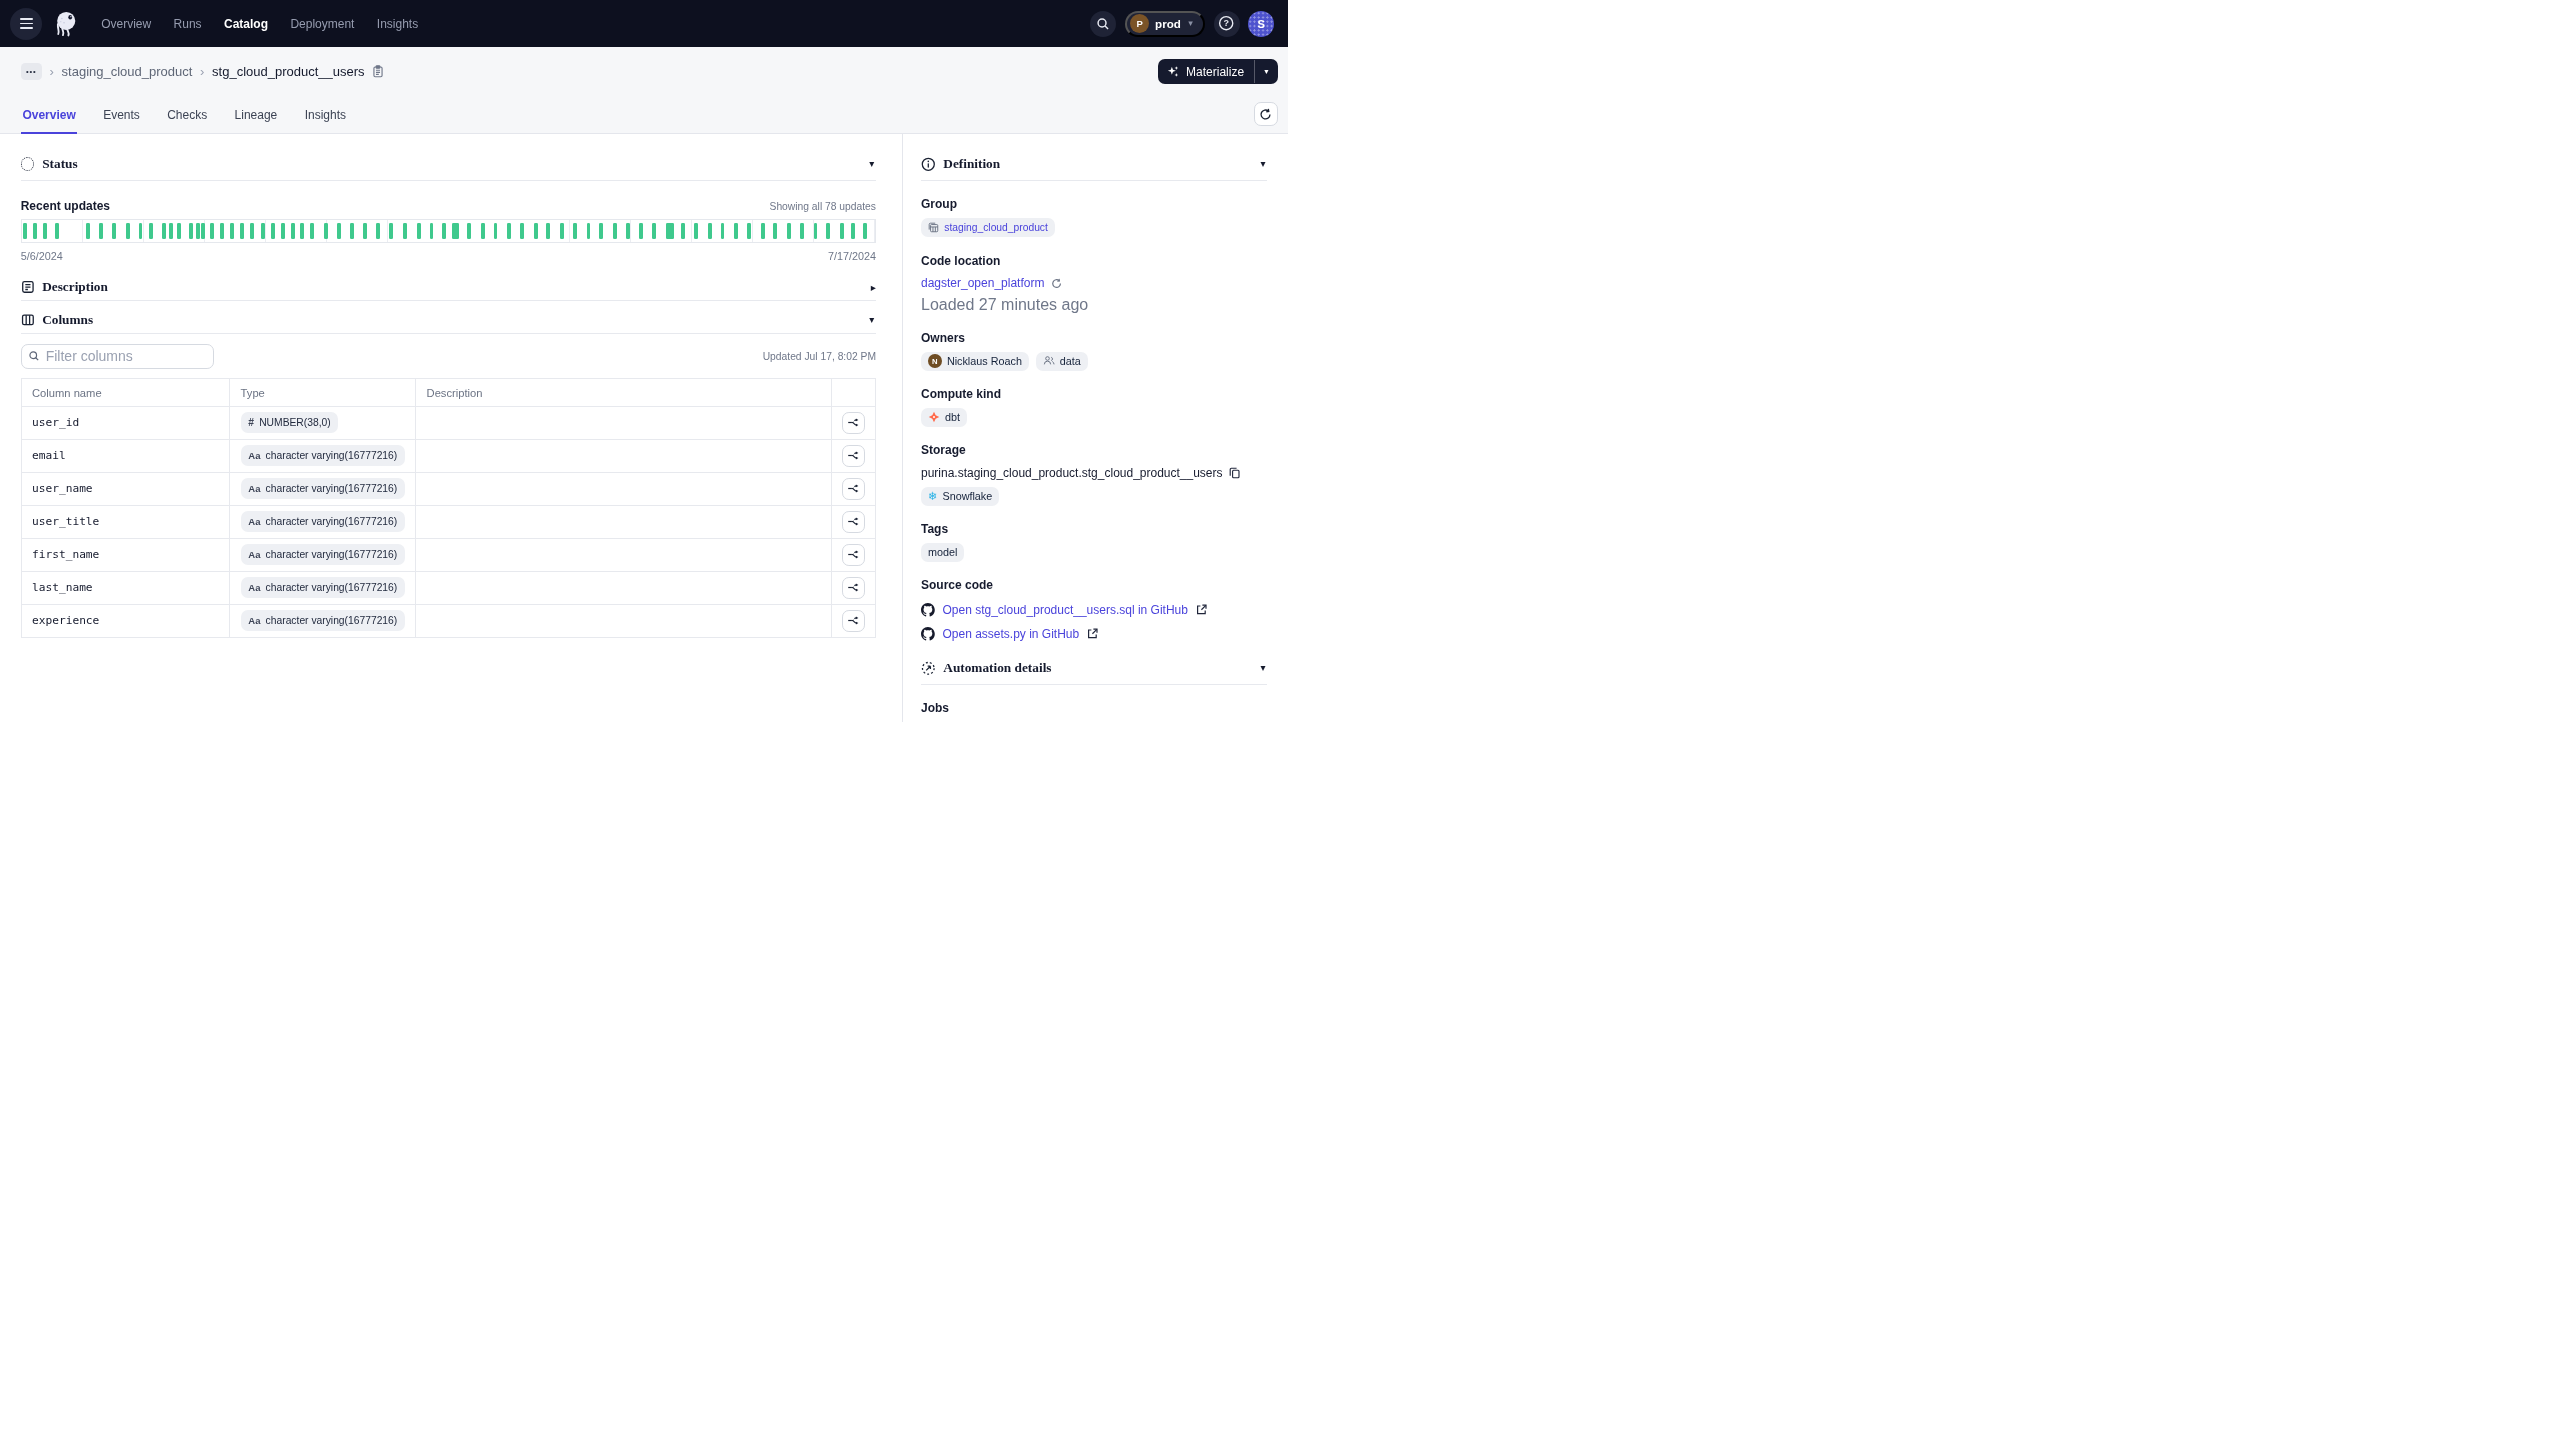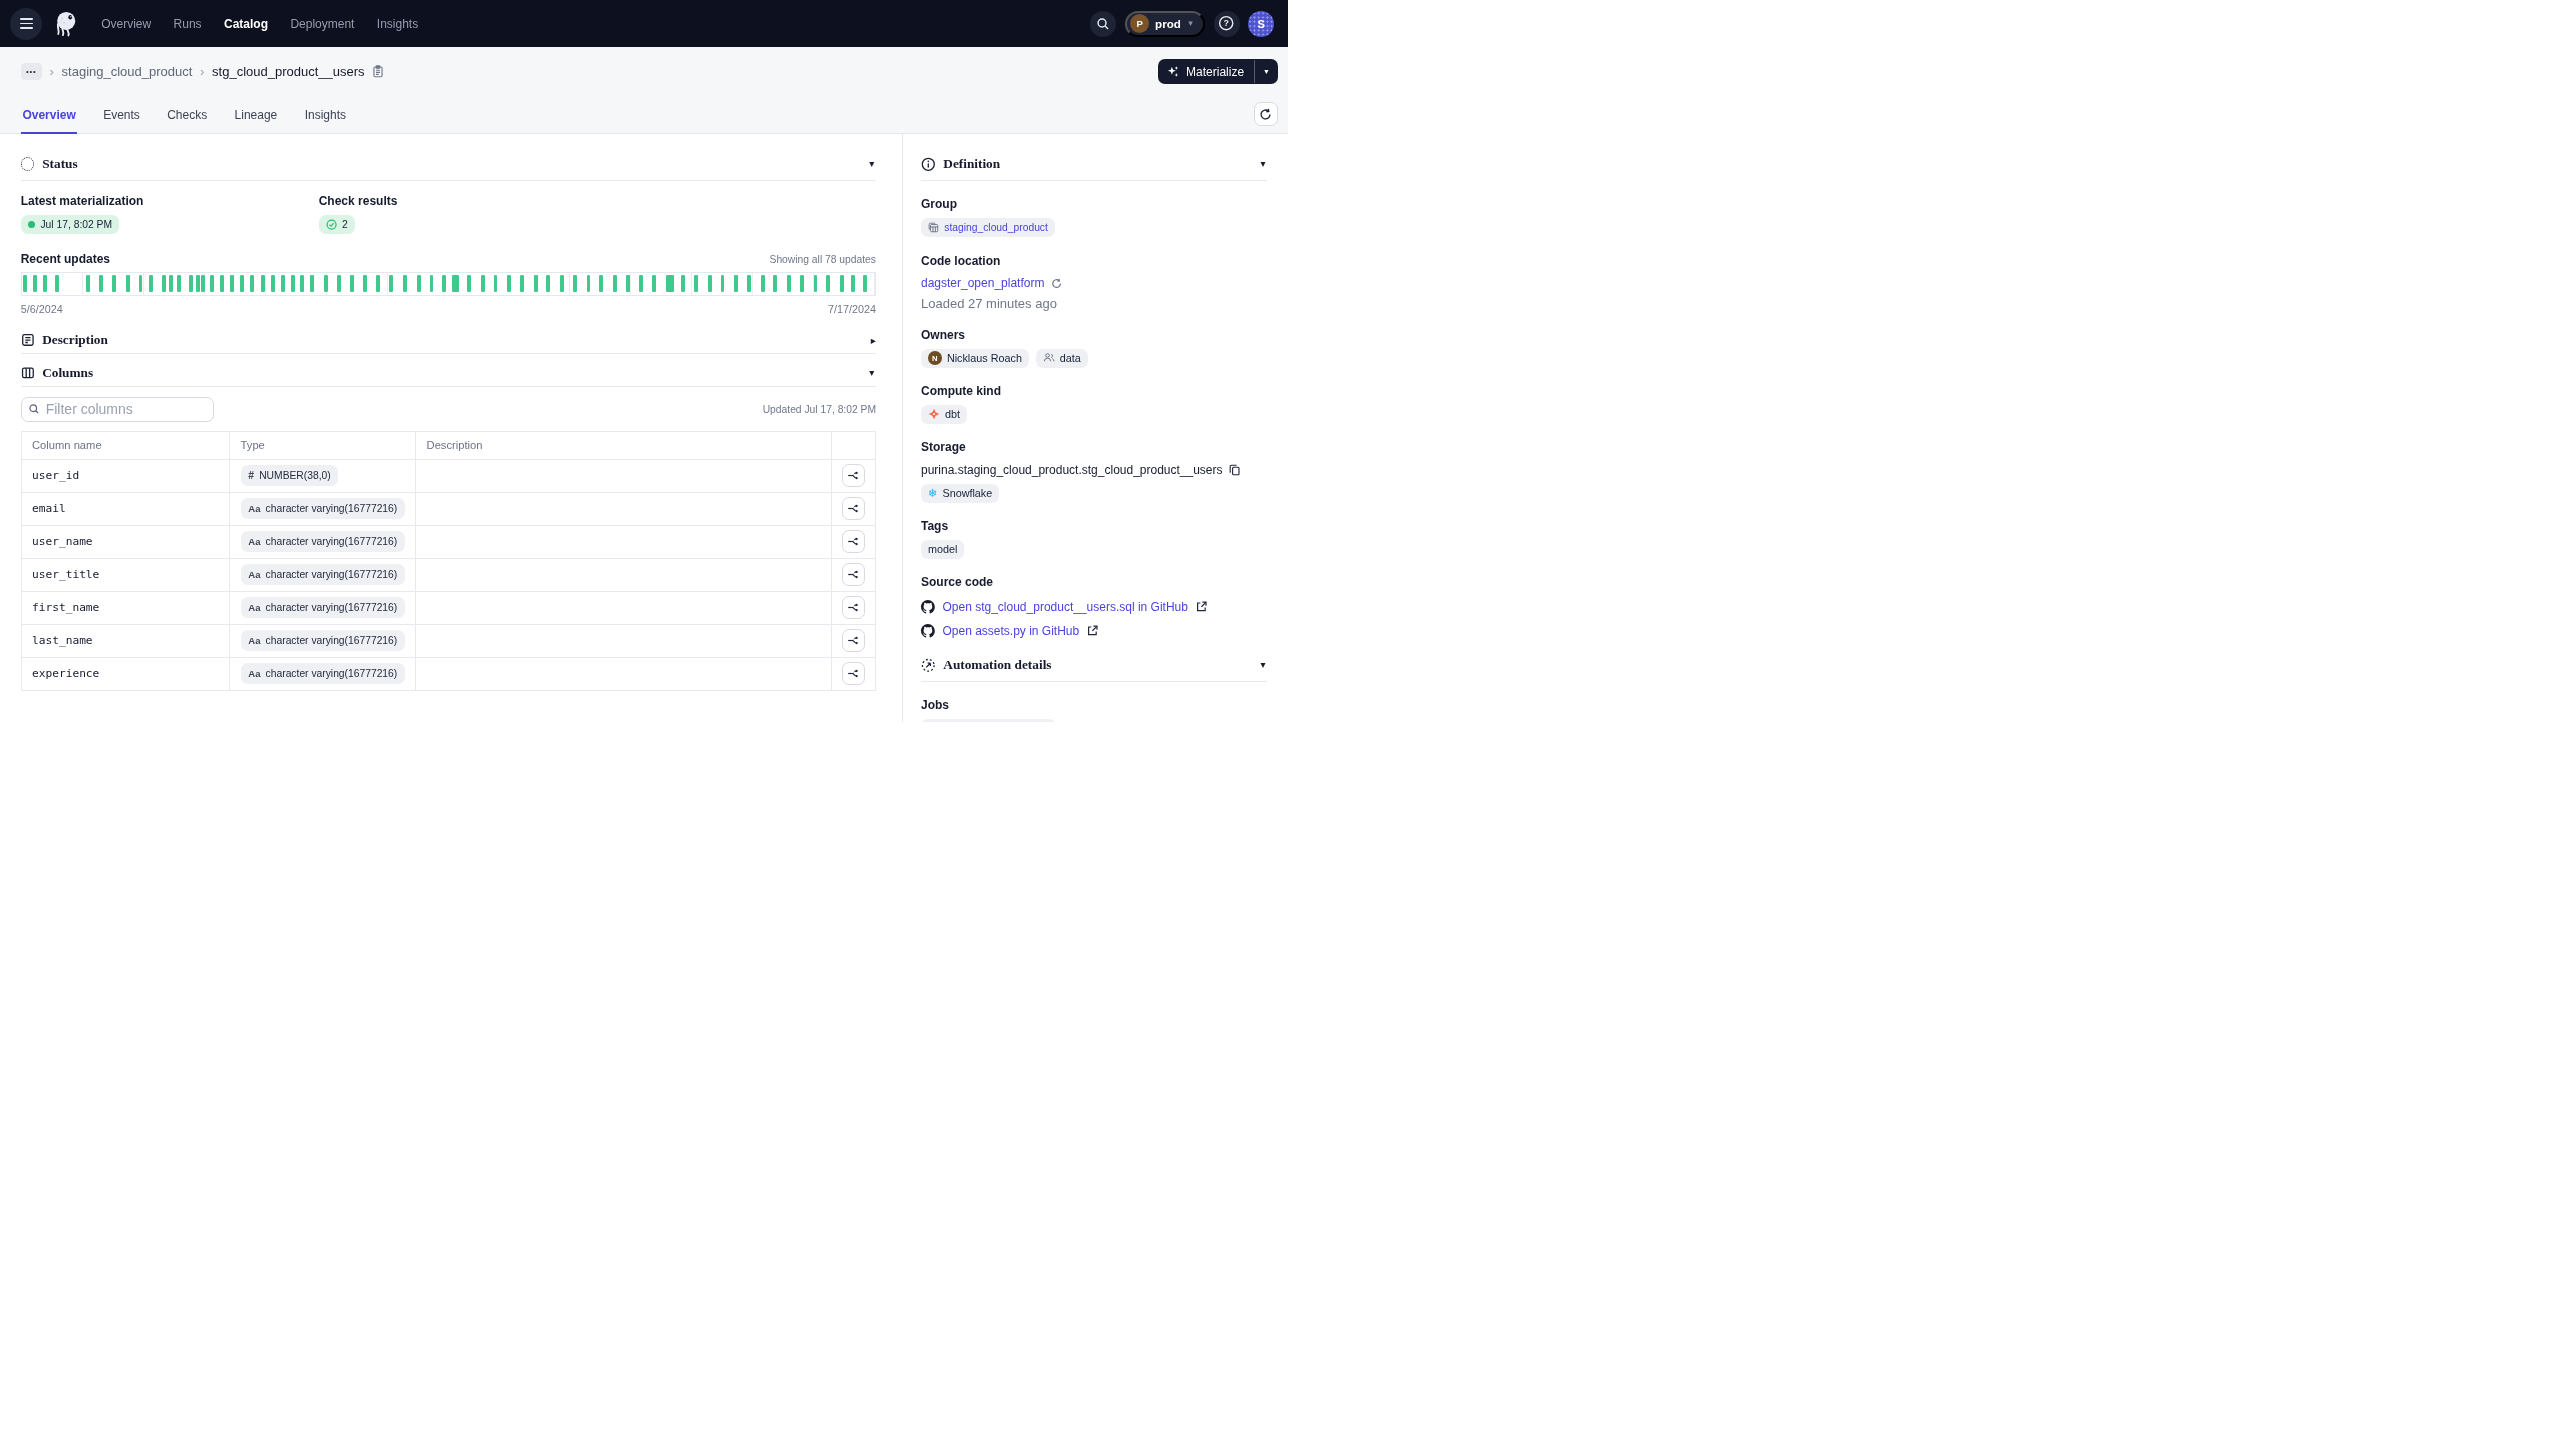--- a/index.html
+++ b/index.html
@@ -83,21 +83,21 @@
   .glyph.number::before { content:"#"; font-size:10.3px; }
   .glyph.text::before { content:"Aa"; }
   .glyph.boolean { width:11.2px; height:11.2px; border:1.1px solid #3E4557; border-radius:50%; display:inline-flex; align-items:center; justify-content:center; }
   .glyph.boolean::before { content:"✓"; font-size:7.3px; font-weight:400; }
   td.act { text-align:center; padding:0 5.2px; }
   .lineage-btn { width:22.4px; height:22.4px; border-radius:6.9px; border:0.9px solid #D6DAE1; background:#fff; cursor:pointer; display:inline-flex; align-items:center; justify-content:center; }
 
   
   .def-label { font-size:12px; font-weight:700; color:#161B2E; margin-top:16.4px; }
   .link { color:#4A43DB; text-decoration:none; font-size:12px; cursor:pointer; }
-  .loaded { font-size:13px; color:#6F7789; margin-top:6px; }
+  .loaded { font-size:16px; color:#6F7789; margin-top:6px; }
   .pill-row { display:flex; gap:6.9px; margin-top:6.9px; flex-wrap:wrap; }
   .owner-avatar { width:13.8px; height:13.8px; border-radius:50%; background:#6F4D24; color:#fff; font-size:7.7px; font-weight:700; display:inline-flex; align-items:center; justify-content:center; }
   .storage-line { display:flex; align-items:center; gap:6px; margin-top:8.6px; font-size:12px; color:#161B2E; }
   .copy-btn { background:none; border:none; cursor:pointer; display:flex; }
   .src-row { display:flex; align-items:center; gap:7.7px; margin-top:10.3px; }
   .snowflake-glyph { color:#2BB3E6; font-size:11.2px; }
   .code-loc-row { display:flex; align-items:center; gap:6.9px; margin-top:8.6px; }
 </style>
 </head>
 <body>
@@ -208,39 +208,20 @@
 
     <main class="main">
 
       <div class="sec-header">
         <span style="width:13.8px;height:13.8px;border:1.7px dotted #1A2233;border-radius:50%;display:inline-block;"></span>
         <span class="sec-title">Status</span>
         <button class="sec-caret">▼</button>
       </div>
       <div class="sec-divider"></div>
 
-      <div class="status-grid">
-        <div class="status-col1">
-          <div class="mini-label">Latest materialization</div>
-          <div class="mt8"><span class="pill green">
-            <span class="dot"></span>
-            <span>Jul 17, 8:02 PM</span>
-          </span></div>
-        </div>
-        <div>
-          <div class="mini-label">Check results</div>
-          <div class="mt8"><span class="pill green">
-            <svg width="11.2" height="11.2" viewBox="0 0 14 14" fill="none" stroke="#27BE74" stroke-width="1.5">
-                  <circle cx="7" cy="7" r="5.6"></circle>
-                  <path d="M4.4 7.2 L6.3 9 L9.6 5.2"></path>
-                </svg>
-            <span>2</span>
-          </span></div>
-        </div>
-      </div>
 
       <div class="updates-row">
         <span class="mini-label">Recent updates</span>
         <span class="small-grey" style="margin-left:auto;">Showing all 78 updates</span>
       </div>
       <div class="timeline" id="timeline">
           <div class="bar" style="left: 0.2%; width: 3.9px; background: rgb(63, 201, 141);"></div>
           <div class="bar" style="left: 1.3%; width: 3.9px; background: rgb(63, 201, 141);"></div>
           <div class="bar" style="left: 2.5%; width: 3.9px; background: rgb(63, 201, 141);"></div>
           <div class="bar" style="left: 3.9%; width: 3.9px; background: rgb(63, 201, 141);"></div>

